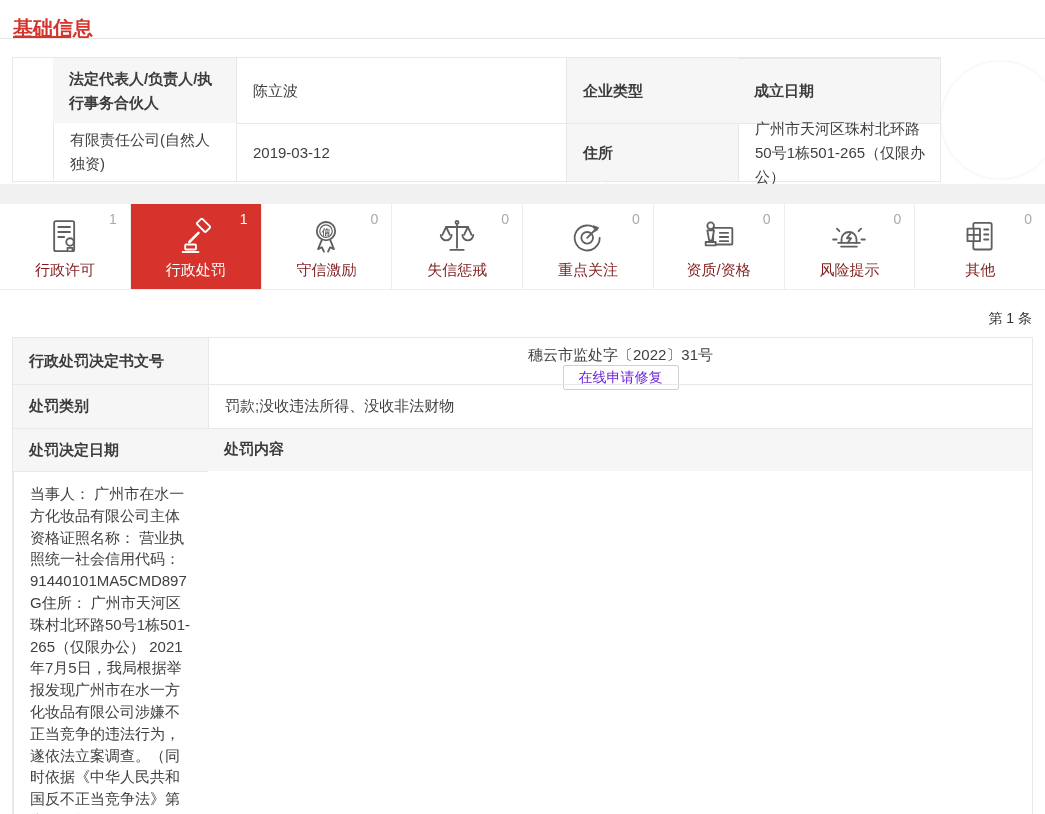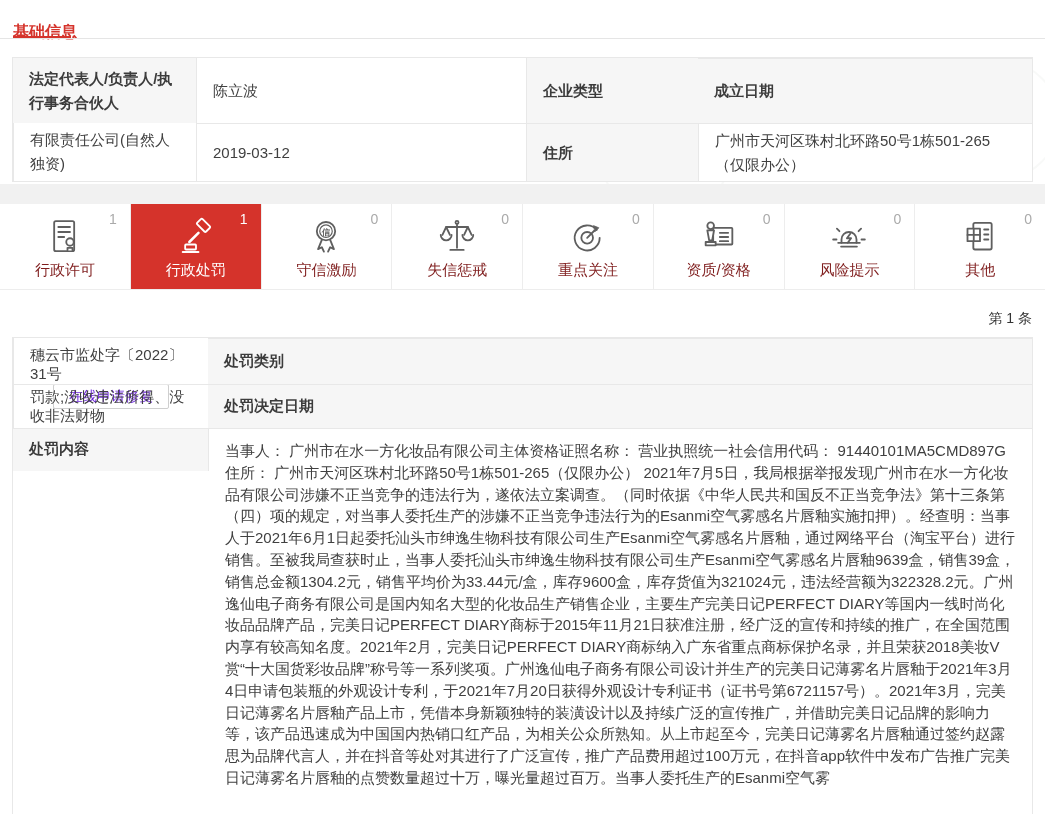--- a/index.html
+++ b/index.html
@@ -10,29 +10,29 @@
     font-family:"Liberation Sans","DejaVu Sans",sans-serif; font-size:15px;
   }
   
   .wm{position:absolute; border:2px solid rgba(140,160,140,0.06); border-radius:50%; pointer-events:none;}
   .wm.a{width:150px;height:150px;left:860px;top:420px;}
   .wm.b{width:140px;height:140px;left:560px;top:560px;}
   .wm.c{width:150px;height:150px;left:150px;top:680px;}
   .wm.d{width:130px;height:130px;left:600px;top:90px;}
   .wm.e{width:120px;height:120px;left:940px;top:60px;}
 
-  .section-title{position:absolute; left:13px; top:22px; font-size:16px; font-weight:bold; color:var(--accent);}
+  .section-title{position:absolute; left:13px; top:15px; font-size:20px; font-weight:bold; color:var(--accent);}
   .title-underline{position:absolute; left:13px; top:36px; width:58px; height:3px; background:var(--accent);}
   .header-rule{position:absolute; left:0; top:38px; width:1045px; height:1px; background:#e5e5e5;}
 
   
   .basic-table{
-    position:absolute; left:12px; top:57px; width:1021px;
+    position:absolute; left:12px; top:57px; width:929px;
     display:grid; grid-template-columns:183px 330px 172px 1fr; grid-template-rows:65px 58px;
-    border:1px solid var(--border); background:#fff;
+    border:1px solid var(--border); background:#fff;padding-left:40px;
   }
   .bcell{display:flex; align-items:center; padding:8px 14px 8px 16px; line-height:24px; border-top:1px solid var(--border); border-left:1px solid var(--border);}
   .bcell.first-row{border-top:none;}
   .bcell.first-col{border-left:none;}
   .blabel{background:var(--label-bg); font-weight:600; color:#3c3c3c;}
   .bvalue{word-break:break-all;}
 
   
   .section-band{position:absolute; left:0; top:184px; width:1045px; height:20px; background:#f1f1f1;}
 
@@ -207,20 +207,21 @@
       </svg>
     </span>
     <span class="tab-label">其他</span>
   </div>
 
 </div>
 
 <div class="item-index">第 1 条</div>
 
 <div class="penalty-table">
+  <div class="pcell plabel first-row">行政处罚决定书文号</div>
   <div class="pcell pvalue first-row doc-number-row">
     <span>穗云市监处字〔2022〕31号</span>
     <button class="repair-btn">在线申请修复</button>
   </div>
 
   <div class="pcell plabel">处罚类别</div>
   <div class="pcell pvalue">罚款;没收违法所得、没收非法财物</div>
 
   <div class="pcell plabel">处罚决定日期</div>
 

